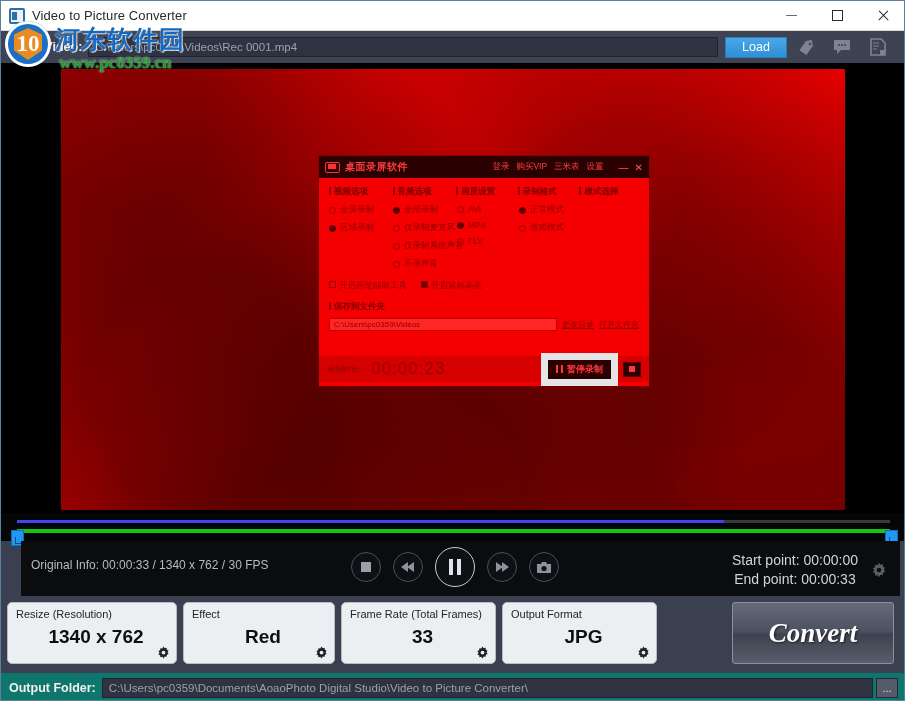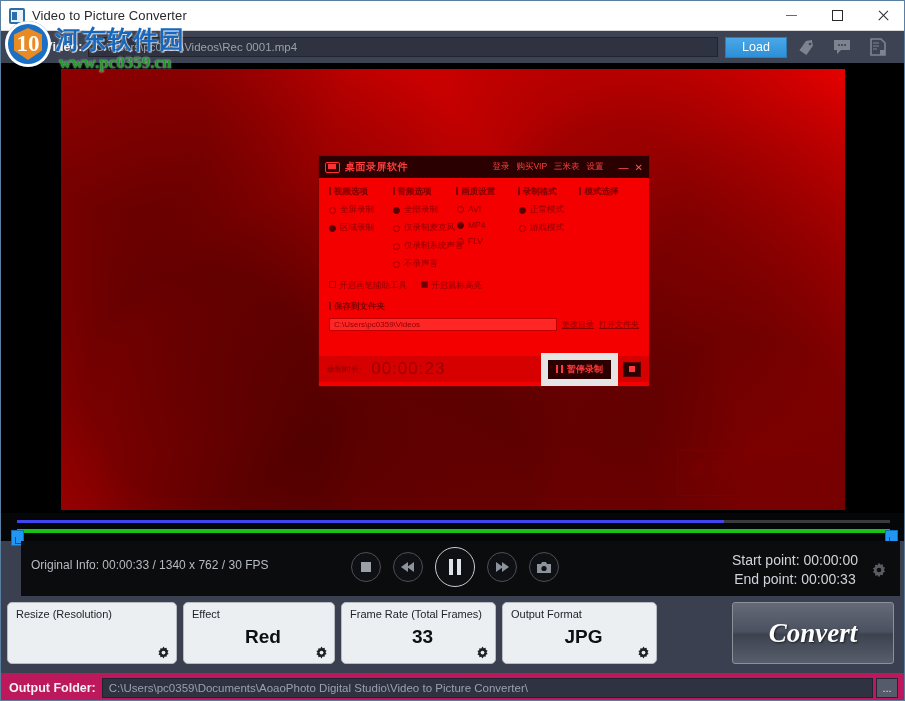--- a/index.html
+++ b/index.html
@@ -293,21 +293,21 @@
   }
   .convert-btn span {
     font-family: "Liberation Serif", serif;
     font-style: italic; font-weight: bold; font-size: 27px; color: #fdfdfd;
     text-shadow: 1px 1px 2px rgba(0,0,0,.6);
   }
 
   
   .outrow {
     position: absolute; left: 0; top: 672px; width: 905px; height: 29px;
-    background: #be185d; display: flex; align-items: center; padding: 0 8px;
+    background: #0f766e; display: flex; align-items: center; padding: 0 8px;
   }
   .out-label { font-size: 12.5px; font-weight: bold; color: #f2f2f2; margin-right: 6px; white-space: nowrap; }
   .out-input {
     flex: 1 1 auto; height: 20px; background: #2f3341;
     border: 1px solid #20242f; color: #9aa0ad; font-size: 11.5px;
     padding: 0 6px; line-height: 18px; outline: none;
     font-family: "Liberation Sans", sans-serif;
   }
   .out-dots {
     width: 22px; height: 20px; margin-left: 3px;
@@ -554,20 +554,21 @@
     </div>
     <svg class="gear-big" viewBox="0 0 20 20">
       <path d="M10 2 l1.6 2.2 2.6-.6 .2 2.7 2.4 1.2-1.5 2.2 1.5 2.2-2.4 1.2-.2 2.7-2.6-.6L10 18l-1.6-2.2-2.6.6-.2-2.7L3.2 12.5 4.7 10.3 3.2 8.1l2.4-1.2.2-2.7 2.6.6Z" fill="#9aa0a8"></path>
       <circle cx="10" cy="10" r="2.6" fill="#0b0c0e"></circle>
     </svg>
   </div>
 
   <div class="options">
     <div class="ocard c1">
       <div class="cap">Resize (Resolution)</div>
+      <div class="val">1340 x 762</div>
       <svg class="gear" viewBox="0 0 20 20">
         <path d="M10 2 l1.6 2.2 2.6-.6 .2 2.7 2.4 1.2-1.5 2.2 1.5 2.2-2.4 1.2-.2 2.7-2.6-.6L10 18l-1.6-2.2-2.6.6-.2-2.7L3.2 12.5 4.7 10.3 3.2 8.1l2.4-1.2.2-2.7 2.6.6Z" fill="#1c1f24"></path>
         <circle cx="10" cy="10" r="2.5" fill="#eceff1"></circle>
       </svg>
     </div>
     <div class="ocard c2">
       <div class="cap">Effect</div>
       <div class="val">Red</div>
       <svg class="gear" viewBox="0 0 20 20">
         <path d="M10 2 l1.6 2.2 2.6-.6 .2 2.7 2.4 1.2-1.5 2.2 1.5 2.2-2.4 1.2-.2 2.7-2.6-.6L10 18l-1.6-2.2-2.6.6-.2-2.7L3.2 12.5 4.7 10.3 3.2 8.1l2.4-1.2.2-2.7 2.6.6Z" fill="#1c1f24"></path>

